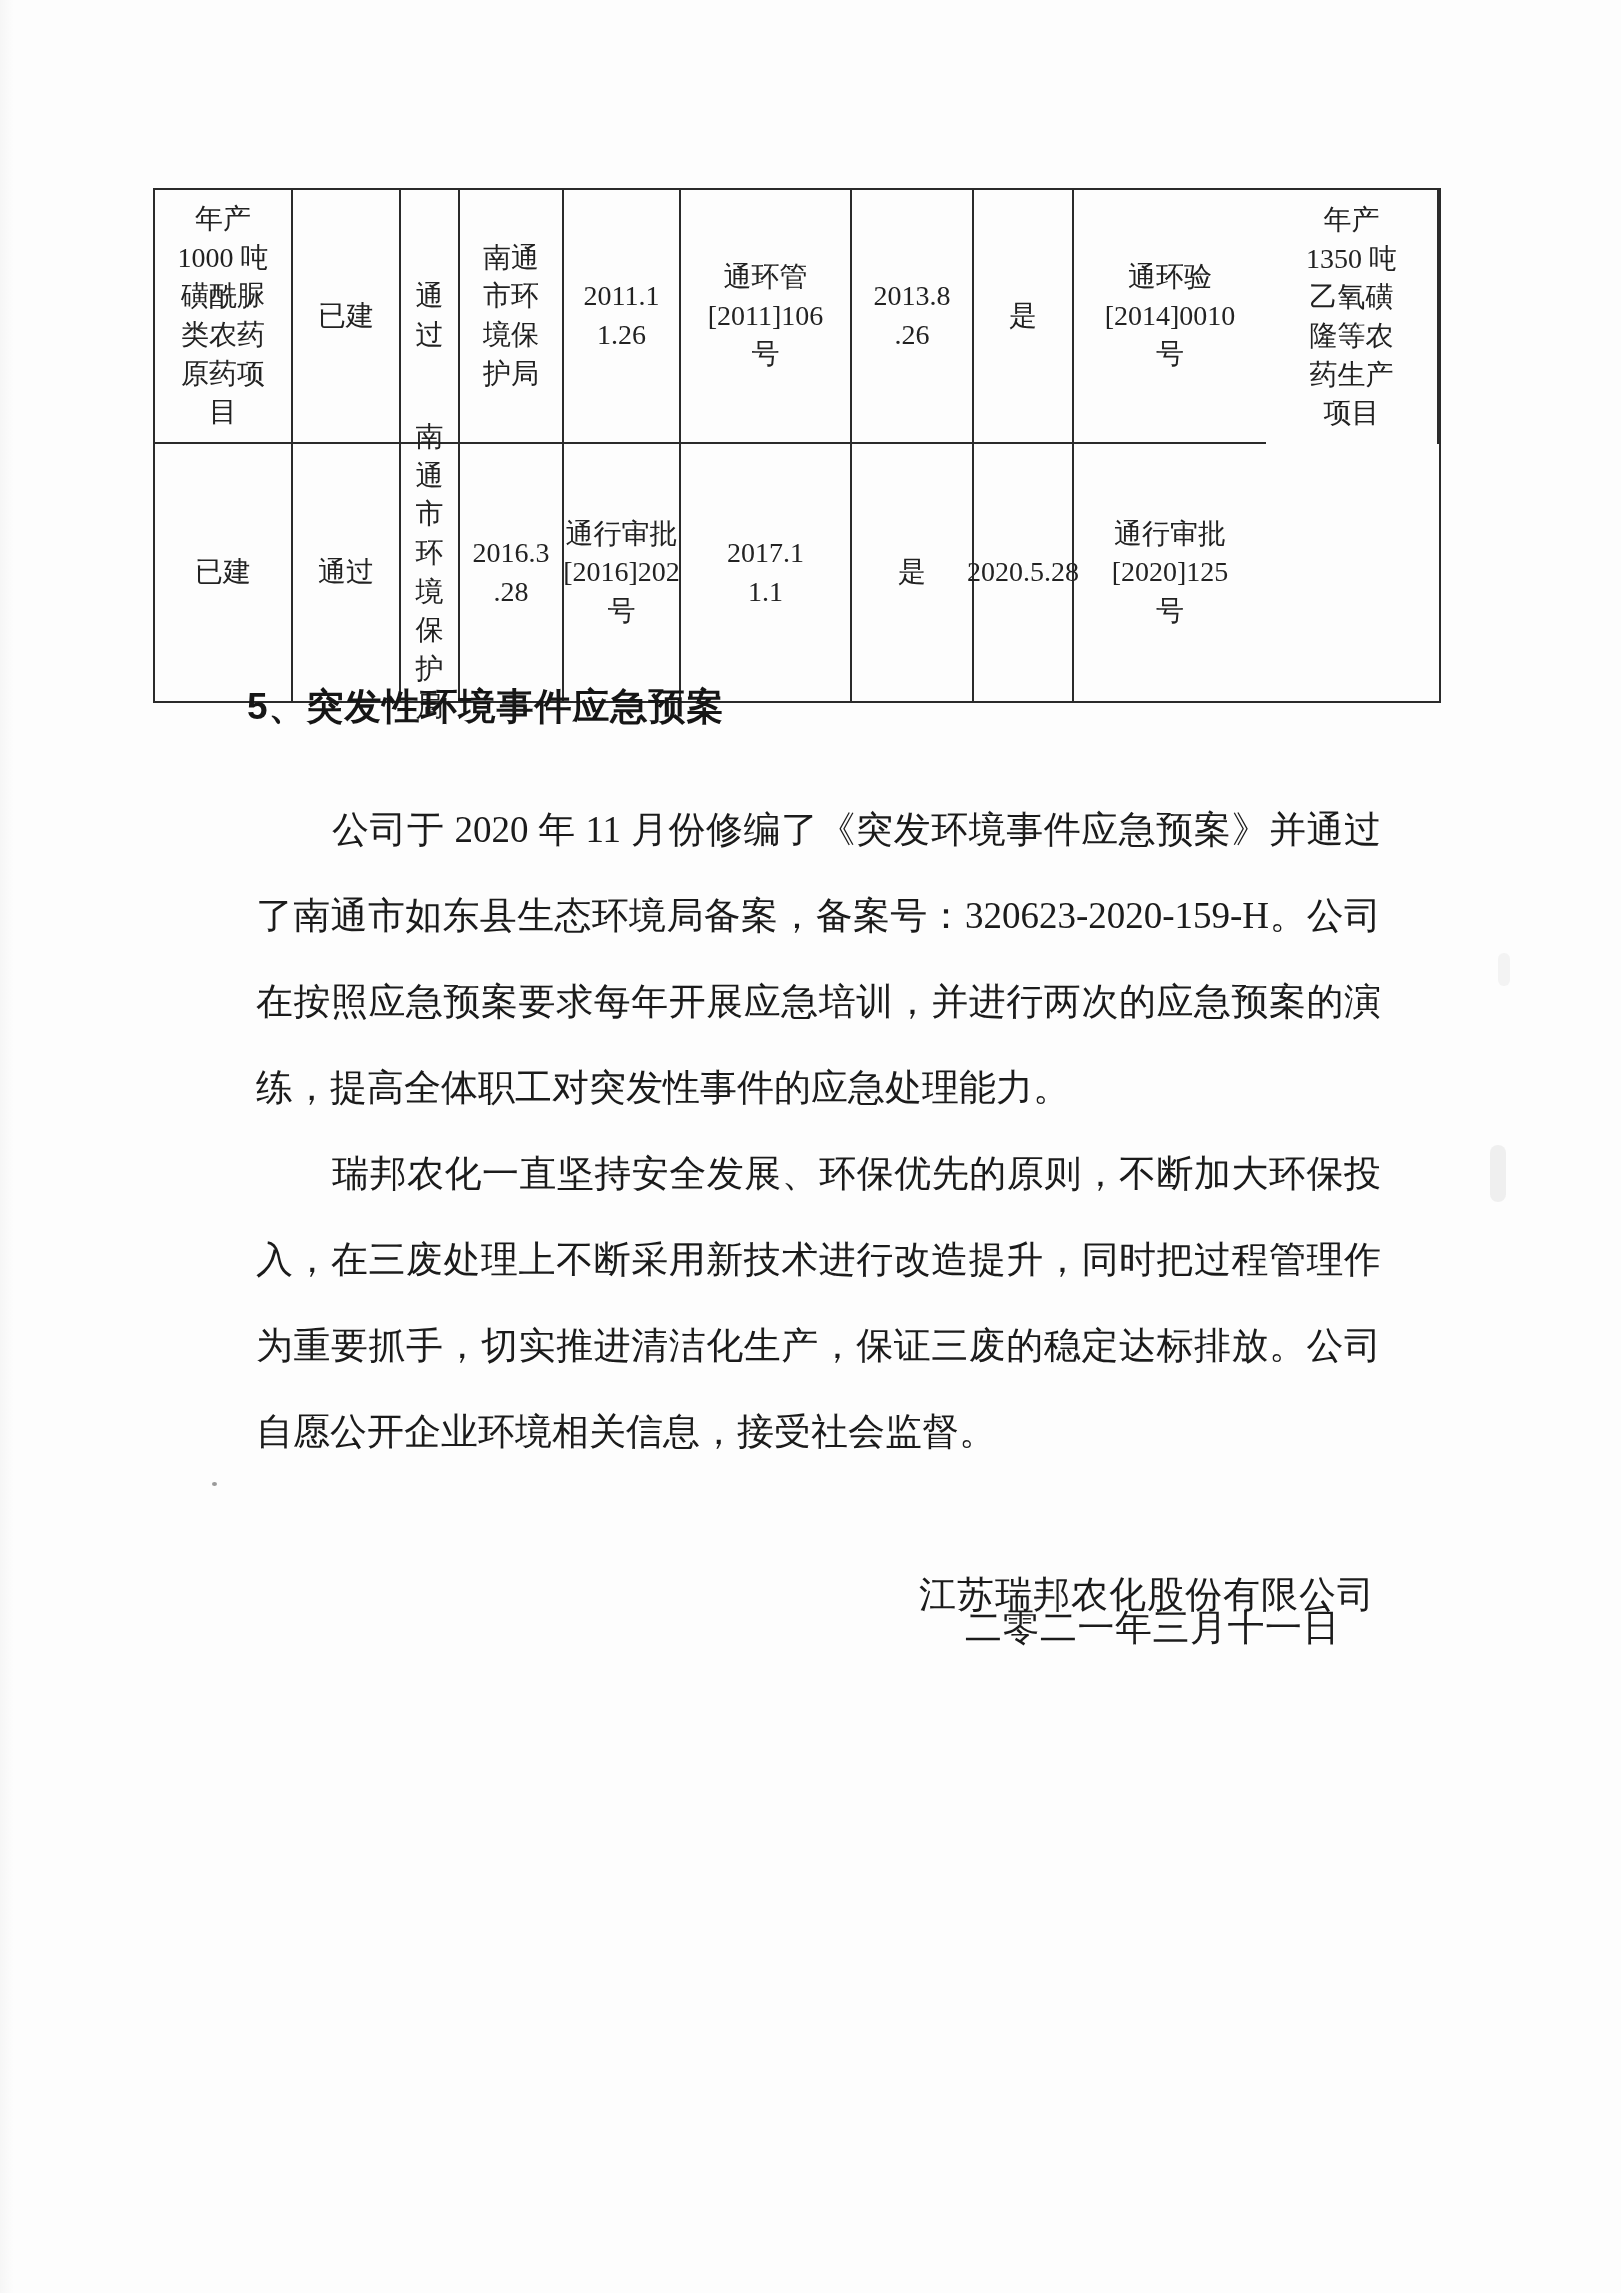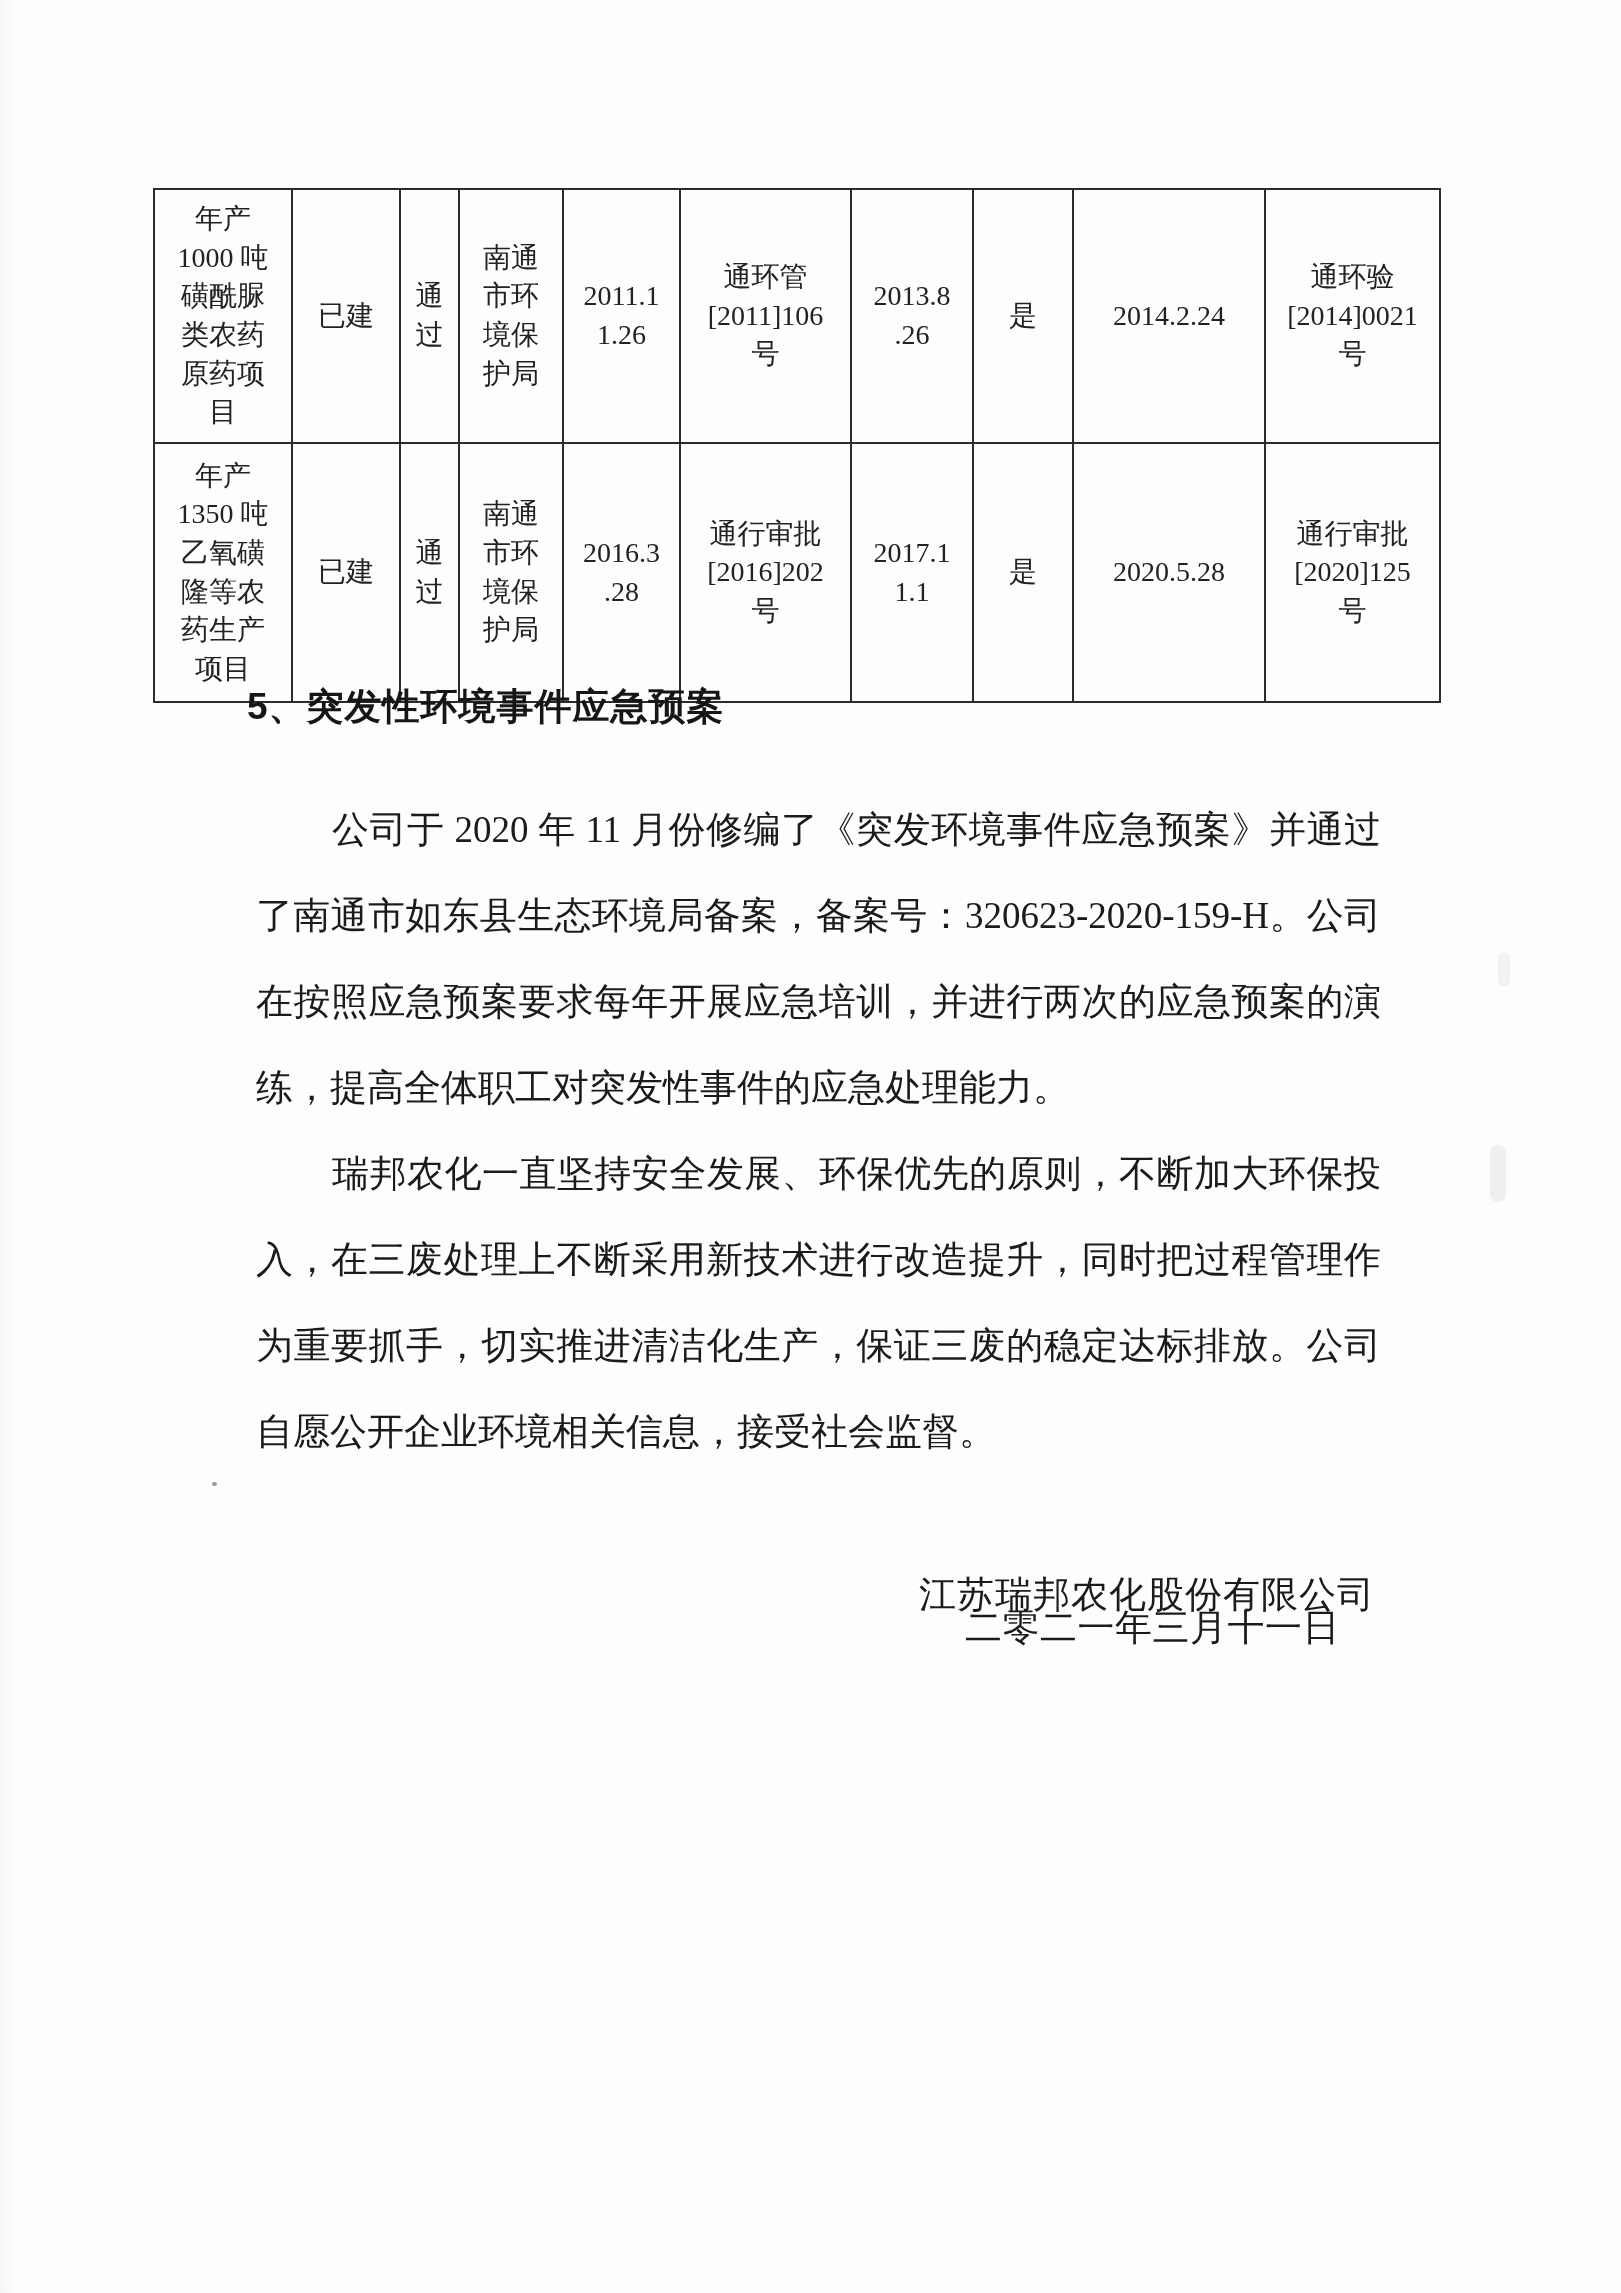--- a/index.html
+++ b/index.html
@@ -95,23 +95,22 @@
 境保
 护局</div>
     <div class="cell r0">2011.1
 1.26</div>
     <div class="cell r0">通环管
 [2011]106
 号</div>
     <div class="cell r0">2013.8
 .26</div>
     <div class="cell r0">是</div>
-    <div class="cell r0">2014.2.24</div>
     <div class="cell r0 last">通环验
-[2014]0021
+[2014]0010
 号</div>
 
     <div class="cell">年产
 1350 吨
 乙氧磺
 隆等农
 药生产
 项目</div>
     <div class="cell">已建</div>
     <div class="cell">通过</div>

